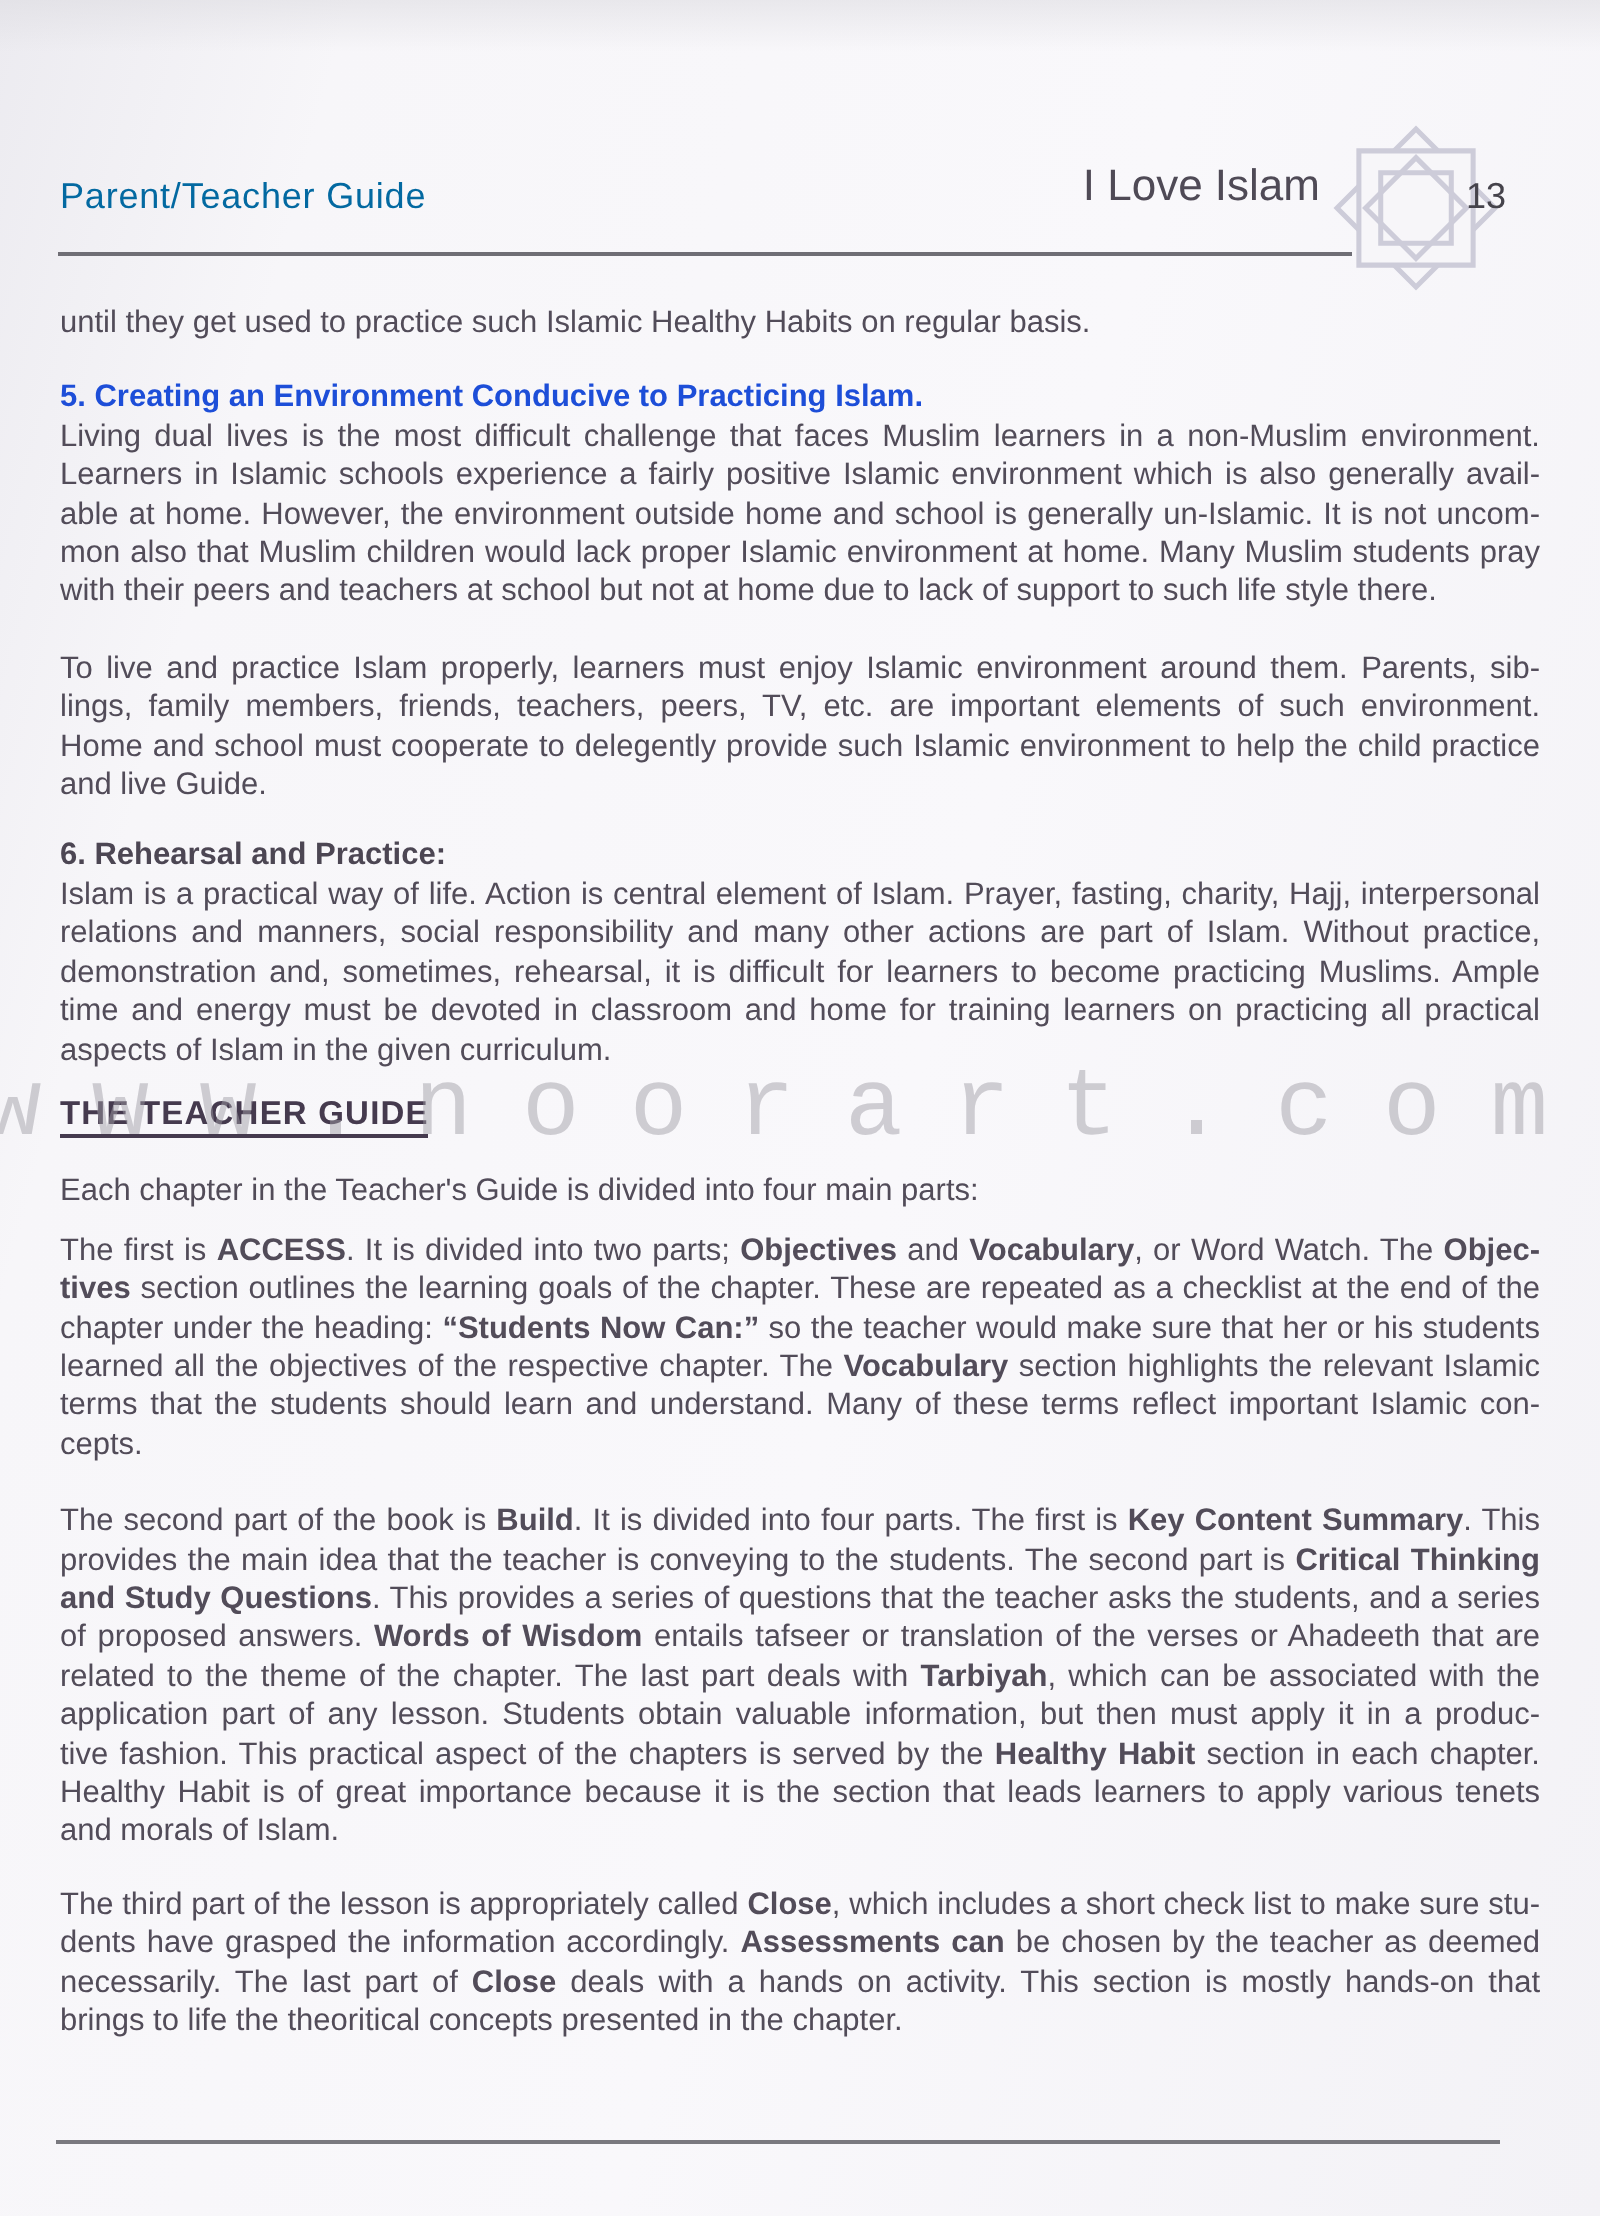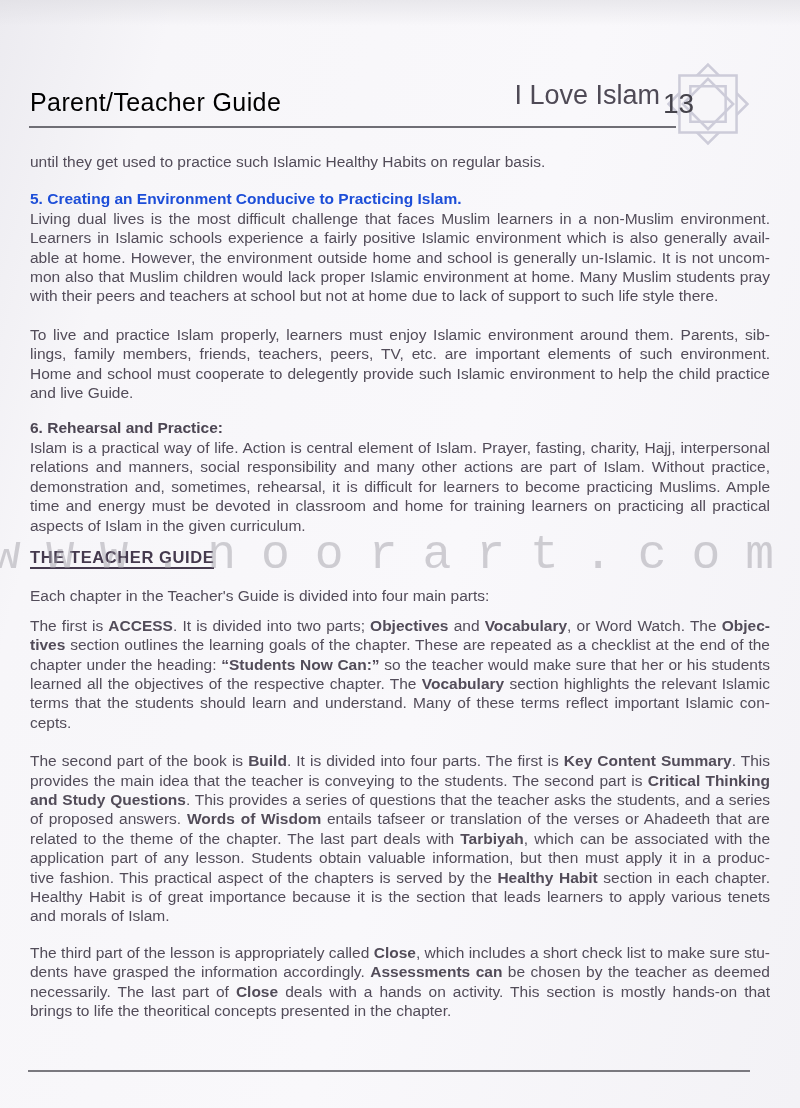--- a/index.html
+++ b/index.html
@@ -4,27 +4,27 @@
 <style>
   html,body{margin:0;padding:0;}
   body{
     width:800px;height:1108px;position:relative;overflow:hidden;
     font-family:"Liberation Sans","DejaVu Sans",sans-serif;
     background:linear-gradient(105deg,#ecebf0 0%,#f7f6f9 16%,#f9f8fb 55%,#f3f2f6 100%);
   }
   .top-shade{position:absolute;left:0;top:0;width:800px;height:26px;
     background:linear-gradient(#dcdbe0 0%, rgba(248,247,250,0) 100%);opacity:.55;}
   .page{position:absolute;inset:0;}
-  .hdr-left{position:absolute;left:30px;top:88px;font-size:25px;letter-spacing:.4px;color:#000000;}
-  .hdr-right{position:absolute;left:0;top:80px;width:660px;text-align:right;font-size:27px;color:#4f4a56;}
+  .hdr-left{position:absolute;left:30px;top:88px;font-size:18px;letter-spacing:.4px;color:#0369a1;}
+  .hdr-right{position:absolute;left:0;top:80px;width:660px;text-align:right;font-size:22px;color:#4f4a56;}
   .rule-top{position:absolute;left:29px;top:126px;width:647px;height:2px;background:#6f6e75;}
   .rule-bottom{position:absolute;left:28px;top:1070px;width:722px;height:2px;background:#7a797f;}
   .star{position:absolute;left:663px;top:62px;width:90px;height:84px;}
-  .pageno{position:absolute;left:663px;top:88px;width:90px;text-align:left;
-    font-size:28px;color:#45434b;}
+  .pageno{position:absolute;left:663px;top:88px;width:90px;text-align:right;
+    font-size:18px;color:#45434b;}
   .watermark{position:absolute;left:-8px;top:528px;width:820px;white-space:nowrap;
     font-family:"Liberation Mono","DejaVu Sans Mono",monospace;
     font-size:48px;letter-spacing:25px;color:rgba(158,156,166,0.48);
     pointer-events:none;z-index:5;}
   .content{position:absolute;left:30px;top:152px;width:740px;
     font-size:15.5px;line-height:19.4px;color:#524c59;z-index:2;}
   .ln{white-space:nowrap;text-align:justify;}
   .ln.js{text-align-last:justify;-moz-text-align-last:justify;text-justify:inter-word;}
   .b{font-weight:700;}
   .blk{margin:0;}

